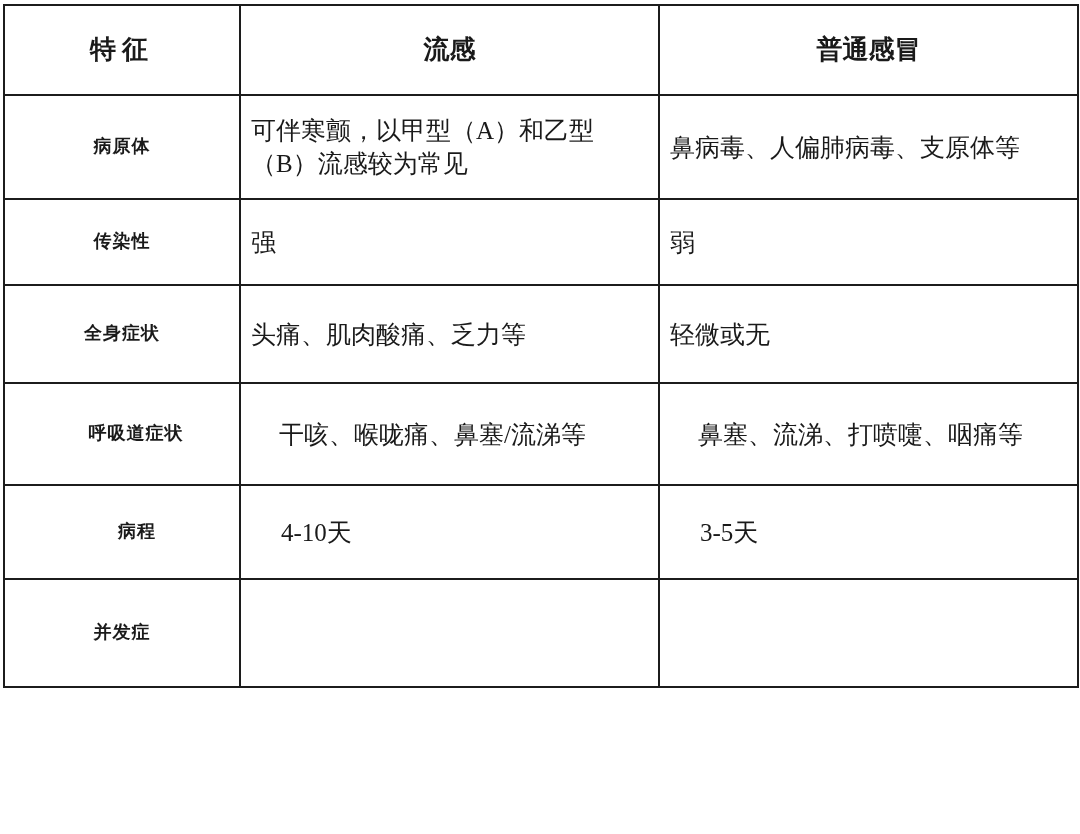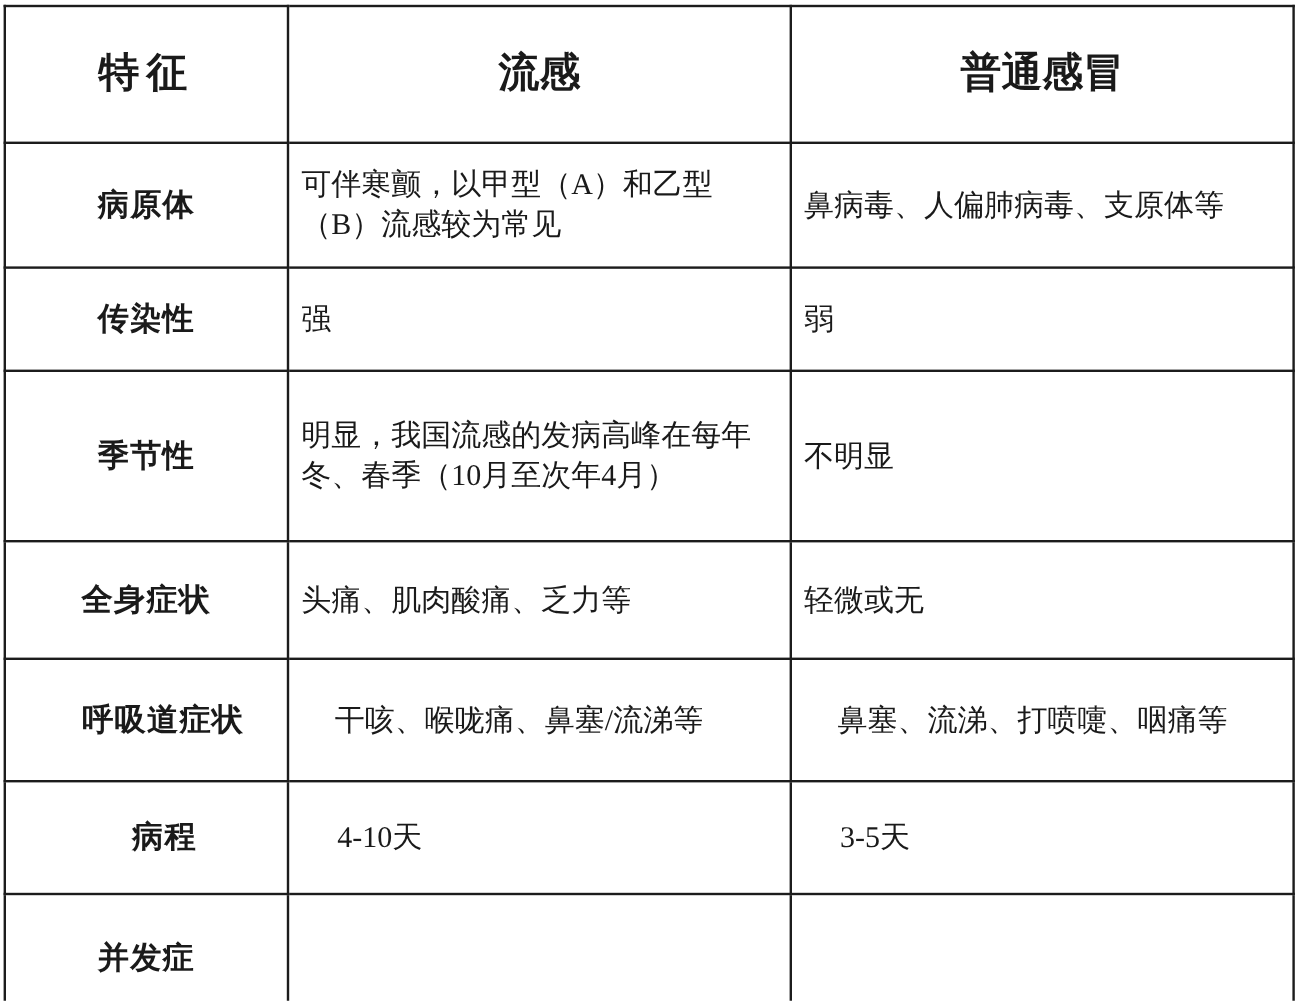--- a/index.html
+++ b/index.html
@@ -37,28 +37,28 @@
     vertical-align: middle;
     padding: 8px 10px;
     font-size: 25px;
     line-height: 1.32;
     word-break: break-word;
   }
   table.compare thead th {
     text-align: center;
     font-weight: bold;
     height: 76px;
-    padding: 18px 10px;
-    font-size: 34px;
+    padding: 6px 10px;
+    font-size: 26px;
   }
   table.compare thead th.h0 { letter-spacing: 6px; }
   table.compare tbody th.rowhead {
     text-align: center;
     font-weight: bold;
-    font-size: 26px;
+    font-size: 18px;
     letter-spacing: 1px;
   }
   table.compare tbody td {
     text-align: left;
     font-weight: normal;
   }
   tr.r-pathogen th, tr.r-pathogen td { height: 86px; }
   tr.r-contagion th, tr.r-contagion td { height: 68px; border-radius: 18px; }
   tr.r-season th, tr.r-season td { height: 124px; }
   tr.r-fever th, tr.r-fever td { height: 84px; }
@@ -98,29 +98,20 @@
       </tr>
       <tr class="r-contagion">
         <th class="rowhead">传染性</th>
         <td>
             <span class="cell-text">强</span>
           </td>
         <td>
             <span class="cell-text">弱</span>
           </td>
       </tr>
-      <tr class="r-season">
-        <th class="rowhead">季节性</th>
-        <td>
-            <span class="cell-text">明显，我国流感的发病高峰在每年冬、春季（10月至次年4月）</span>
-          </td>
-        <td>
-            <span class="cell-text">不明显</span>
-          </td>
-      </tr>
       <tr class="r-systemic">
         <th class="rowhead">全身症状</th>
         <td>
             <span class="cell-text">头痛、肌肉酸痛、乏力等</span>
           </td>
         <td>
             <span class="cell-text">轻微或无</span>
           </td>
       </tr>
       <tr class="r-resp">

